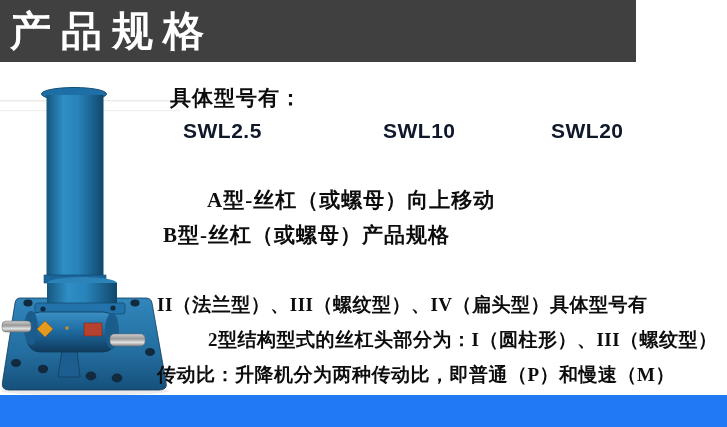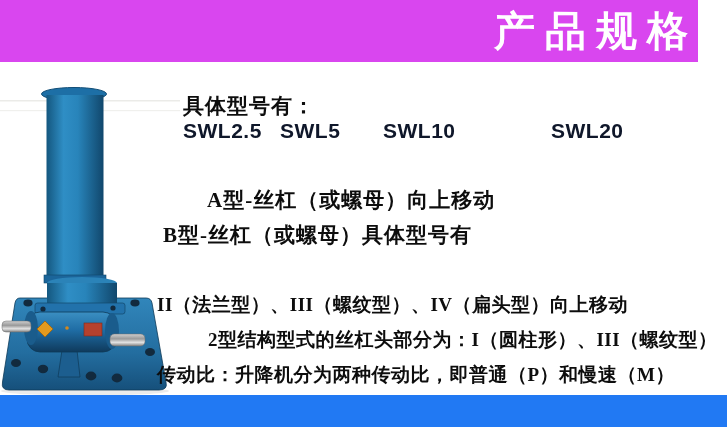--- a/index.html
+++ b/index.html
@@ -1,20 +1,20 @@
 <!DOCTYPE html>
 <html><head>
 <meta charset="utf-8">
 <style>
   html,body{margin:0;padding:0;background:#ffffff;}
   .page{position:relative;width:727px;height:427px;background:#ffffff;overflow:hidden;
         font-family:"Liberation Sans",sans-serif;}
   
-  .banner{position:absolute;left:0;top:0;width:698px;height:62px;background:#d946ef;
-          display:flex;align-items:center;justify-content:flex-end;}
+  .banner{position:absolute;left:0;top:0;width:636px;height:62px;background:#404040;
+          display:flex;align-items:center;justify-content:flex-start;}
   .banner-title{color:#ffffff;font-size:41px;font-weight:bold;letter-spacing:10px;
                 font-family:"Liberation Serif",serif;margin-left:10px;}
   .footer{position:absolute;left:0;bottom:0;width:727px;height:32px;background:#2179F3;}
   
   .line{position:absolute;white-space:nowrap;color:#0d0d0d;}
   .cn{font-family:"Liberation Serif",serif;font-weight:700;}
   .big{font-size:21px;letter-spacing:1px;}
   .small{font-size:19px;letter-spacing:0.5px;}
   .models{position:absolute;left:183px;height:26px;width:540px;}
   .models span{position:absolute;top:0;font-family:"Liberation Sans",sans-serif;
@@ -93,31 +93,30 @@
     <ellipse cx="31" cy="268" rx="7" ry="17" fill="#1A5C8C"></ellipse>
 
     <rect x="2" y="261" width="29" height="11" rx="4" fill="url(#metalGrad)" stroke="#6f6f6f" stroke-width="0.5"></rect>
     <rect x="110" y="274" width="35" height="12" rx="4.5" fill="url(#metalGrad)" stroke="#6f6f6f" stroke-width="0.5"></rect>
 
     <path d="M 45 261 L 53 269 L 45 277 L 37 269 Z" fill="#E39A1E" stroke="#9A6410" stroke-width="0.8"></path>
     <circle cx="67" cy="268" r="1.8" fill="#D4881C"></circle>
     <rect x="84" y="263" width="18" height="13" fill="#B5412E" stroke="#7E2A1C" stroke-width="0.6"></rect>
   </svg>
 
-  <div class="line cn big" style="left:183px;top:84px;margin-top:8px;">具体型号有：</div>
+  <div class="line cn big" style="left:170px;top:84px;">具体型号有：</div>
 
   <div class="models" style="top:119px;">
     <span class="m0">SWL2.5</span>
-    <span class="m1">SWL5</span>
     <span class="m2">SWL10</span>
     <span class="m4">SWL20</span>
   </div>
 
 
   <div class="line cn big" style="left:163px;top:186px;margin-left:44px;">A型-丝杠（或螺母）向上移动</div>
-  <div class="line cn big" style="left:163px;top:221px;">B型-丝杠（或螺母）具体型号有</div>
+  <div class="line cn big" style="left:163px;top:221px;">B型-丝杠（或螺母）产品规格</div>
 
-  <div class="line cn small" style="left:157px;top:292px;">II（法兰型）、III（螺纹型）、IV（扁头型）向上移动</div>
+  <div class="line cn small" style="left:157px;top:292px;">II（法兰型）、III（螺纹型）、IV（扁头型）具体型号有</div>
   <div class="line cn small" style="left:208px;top:327px;">2型结构型式的丝杠头部分为：I（圆柱形）、III（螺纹型）</div>
   <div class="line cn small" style="left:157px;top:362px;">传动比：升降机分为两种传动比，即普通（P）和慢速（M）</div>
 
   <div class="footer"></div>
 </div>
 
 </body></html>

